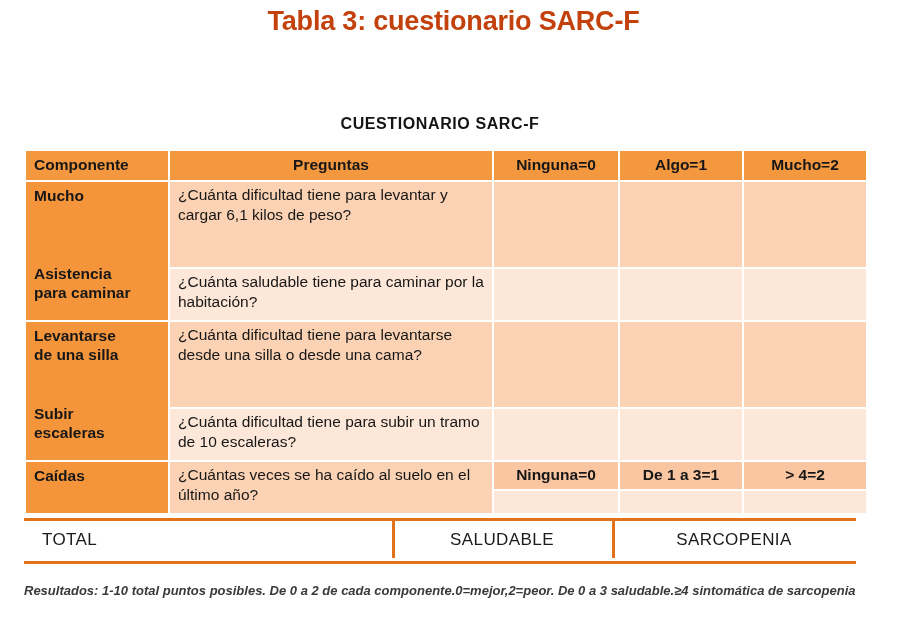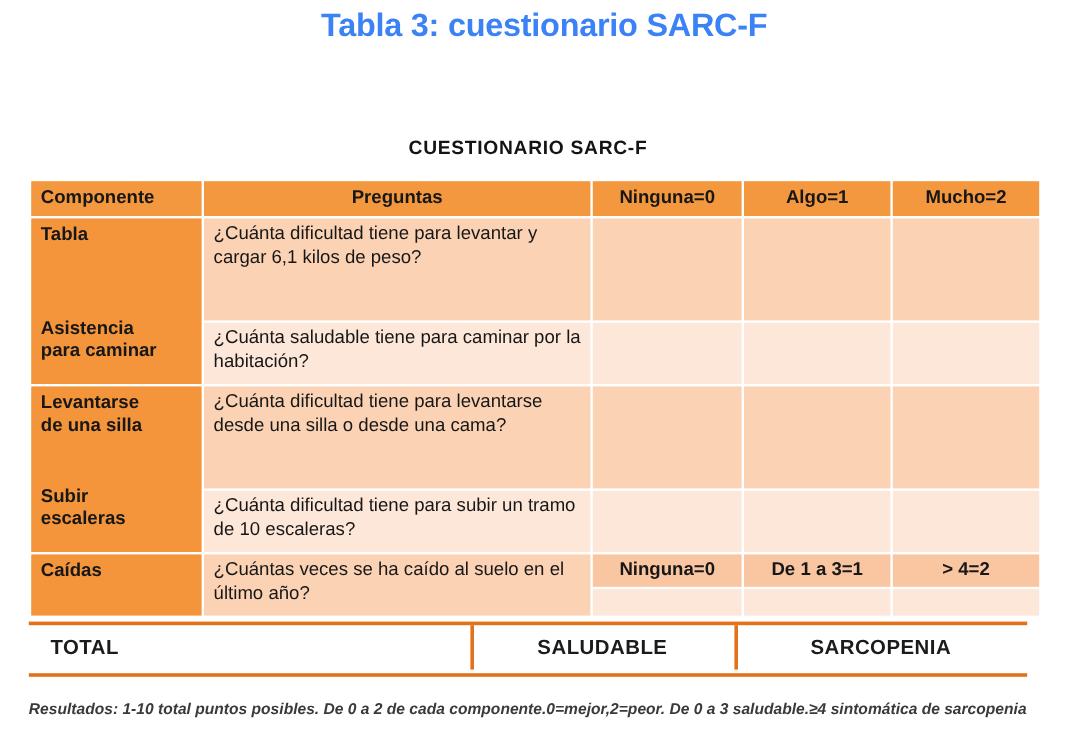--- a/index.html
+++ b/index.html
@@ -17,21 +17,21 @@
 
   
   .slide-title {
     position: absolute;
     left: 0;
     top: 6px;
     width: 907px;
     text-align: center;
     font-size: 27px;
     font-weight: bold;
-    color: #3b82f6;
+    color: #c2410c;
     letter-spacing: -0.2px;
   }
 
   
   .figure {
     position: absolute;
     left: 24px;
     top: 115px;
     width: 860px;
   }
@@ -115,21 +115,21 @@
     border-top: 3px solid #e2721a;
     border-bottom: 3px solid #e2721a;
     background: #ffffff;
   }
   .footer-cell {
     position: absolute;
     top: 0;
     height: 37px;
     line-height: 37px;
     font-size: 17px;
-    font-weight: bold;
+    font-weight: normal;
     color: #1b1b1b;
     letter-spacing: 0.4px;
   }
   .f-total { left: 18px; text-align: left; }
   .f-sal   { left: 368px; width: 220px; text-align: center; }
   .f-sar   { left: 588px; width: 244px; text-align: center; }
   .vdiv {
     position: absolute;
     top: 0;
     width: 3px;
@@ -174,21 +174,21 @@
       <td class="hdr left">Componente</td>
       <td class="hdr">Preguntas</td>
       <td class="hdr">Ninguna=0</td>
       <td class="hdr">Algo=1</td>
       <td class="hdr">Mucho=2</td>
     </tr>
 
     <tr>
       <td class="comp" rowspan="2">
         <div style="height:78px">
-          <span>Tabla</span>
+          <span>Mucho</span>
         </div>
         <div>Asistencia<br>para caminar</div>
       </td>
       <td class="q" style="height:78px">¿Cuánta dificultad tiene para levantar y cargar 6,1 kilos de peso?</td>
       <td class="score"></td>
       <td class="score"></td>
       <td class="score"></td>
     </tr>
 
     <tr>

